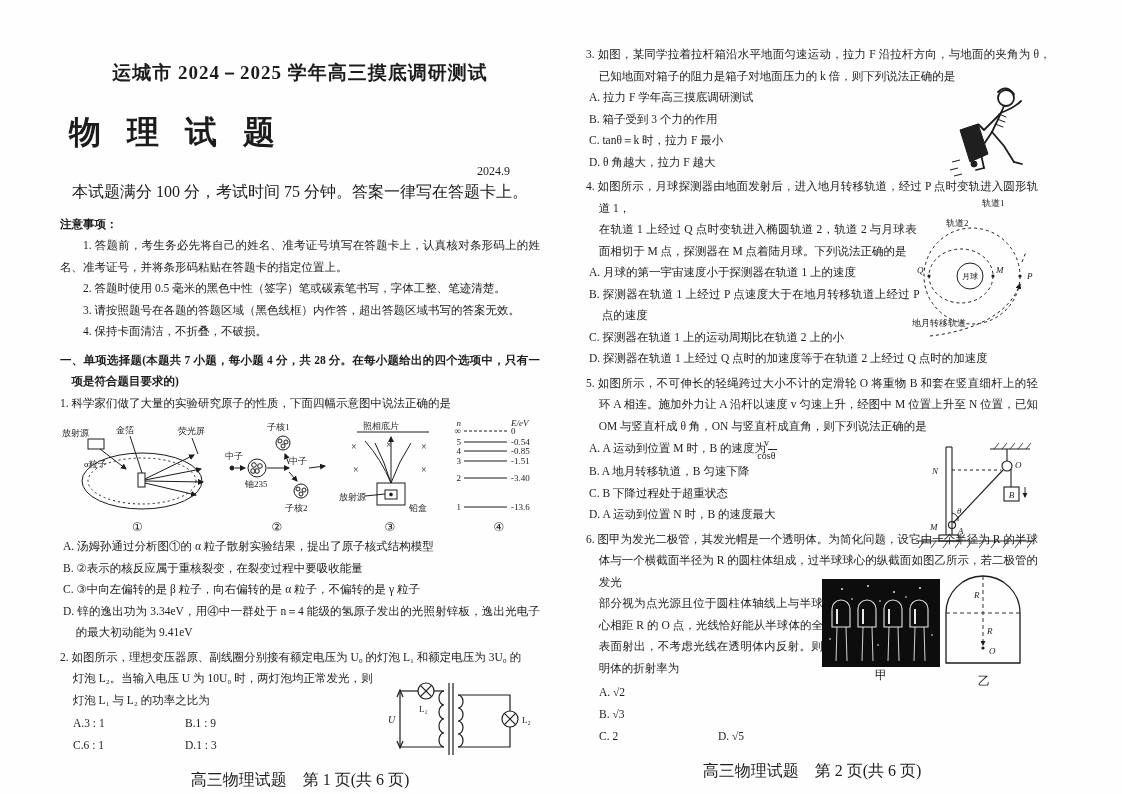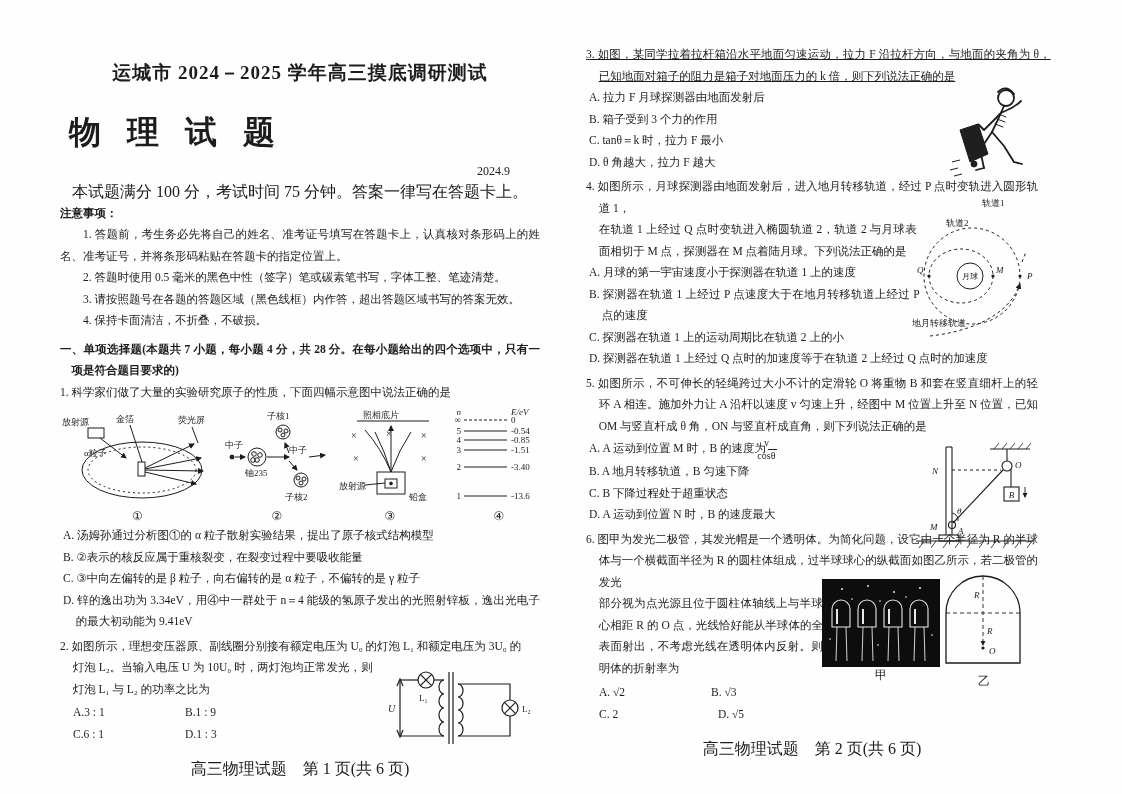--- a/index.html
+++ b/index.html
@@ -7,21 +7,21 @@
        font-family:"Liberation Serif","DejaVu Serif",serif;color:#1c1c1c;}
   #canvas{position:absolute;inset:0;background:#fefefe;}
   .page{position:absolute;}
   #page1{left:60px;top:60px;width:480px;}
   #page2{left:586px;top:44px;width:452px;}
   p{margin:0;font-size:11.5px;line-height:21.5px;text-align:justify;}
   .title{font-size:19px;font-weight:bold;text-align:center;letter-spacing:1px;}
   .subject{font-size:32px;font-weight:bold;text-align:left;letter-spacing:9px;text-indent:9px;margin-top:25px;}
   .date{font-size:12px;text-align:right;padding-right:30px;margin-top:9px;}
   .info{font-size:16px;text-align:center;margin-top:2px;}
-  .notes{}
+  .notes{margin-top:11px;}
   .bold{font-weight:bold;}
   .note{text-indent:2em;}
   .section{font-weight:bold;margin-top:7px;padding-left:1em;text-indent:-1em;}
   .hang{padding-left:1.1em;text-indent:-1.1em;}
   .opt{margin-left:3px;}
   .qblock{position:relative;}
   .figrow{display:flex;align-items:flex-end;gap:10px;margin:3px 0 2px 0;}
   .figbox{text-align:center;}
   .figcap{font-size:12px;line-height:14px;text-align:center;margin-top:1px;}
   .optrow{display:flex;}
@@ -259,22 +259,22 @@
             <line x1="30" y1="40" x2="36" y2="46" stroke-width="2"></line>
             <circle cx="26" cy="80" r="3"></circle>
           </g>
           <g stroke="#1c1c1c" stroke-width="1" fill="none">
             <line x1="4" y1="78" x2="12" y2="76"></line>
             <line x1="2" y1="86" x2="10" y2="84"></line>
             <line x1="6" y1="92" x2="14" y2="90"></line>
           </g>
         </svg>
       </div>
-      <p class="hang" style="width:100%;text-decoration:underline;">3. 如图，某同学拉着拉杆箱沿水平地面匀速运动，拉力 F 沿拉杆方向，与地面的夹角为 θ，已知地面对箱子的阻力是箱子对地面压力的 k 倍，则下列说法正确的是</p>
-      <p class="hang opt narrow330">A. 拉力 F 月球探测器由地面发射后</p>
+      <p class="hang" style="width:100%;">3. 如图，某同学拉着拉杆箱沿水平地面匀速运动，拉力 F 沿拉杆方向，与地面的夹角为 θ，已知地面对箱子的阻力是箱子对地面压力的 k 倍，则下列说法正确的是</p>
+      <p class="hang opt narrow330">A. 拉力 F 学年高三摸底调研测试</p>
       <p class="hang opt narrow330">B. 箱子受到 3 个力的作用</p>
       <p class="hang opt narrow330">C. tanθ＝k 时，拉力 F 最小</p>
       <p class="hang opt narrow330">D. θ 角越大，拉力 F 越大</p>
     </div>
 
     <div class="qblock" style="margin-top:3px;">
       <div class="absfig" style="right:0;top:18px;">
         <svg width="130" height="148" viewBox="0 0 130 148">
           <defs>
               <marker id="a4" markerWidth="7" markerHeight="7" refX="5" refY="3" orient="auto">
@@ -400,21 +400,21 @@
           </g>
           <circle cx="47" cy="81" r="1.6" fill="#1c1c1c"></circle>
           <text x="38" y="31" font-size="9" font-style="italic">R</text>
           <text x="51" y="67" font-size="9" font-style="italic">R</text>
           <text x="53" y="87" font-size="9" font-style="italic">O</text>
         </svg>
         <div class="figcap">乙</div>
       </div>
       <p class="hang">6. 图甲为发光二极管，其发光帽是一个透明体。为简化问题，设它由一个半径为 R 的半球体与一个横截面半径为 R 的圆柱体组成，过半球球心的纵截面如图乙所示，若二极管的发光</p>
       <p class="narrow236" style="padding-left:1.1em;">部分视为点光源且位于圆柱体轴线上与半球球心相距 R 的 O 点，光线恰好能从半球体的全部表面射出，不考虑光线在透明体内反射。则透明体的折射率为</p>
-      <div class="optrow" style="padding-left:13px;margin-top:2px;width:240px;">
+      <div class="optrow" style="padding-left:13px;margin-top:2px;width:240px;flex-direction:column;">
         <span>A. √2</span>
         <span>B. √3</span>
       </div>
       <div class="optrow" style="padding-left:13px;width:240px;gap:7px;">
         <span>C. 2</span>
         <span>D. √5</span>
       </div>
     </div>
 
     <div class="footer">高三物理试题　第 2 页(共 6 页)</div>

